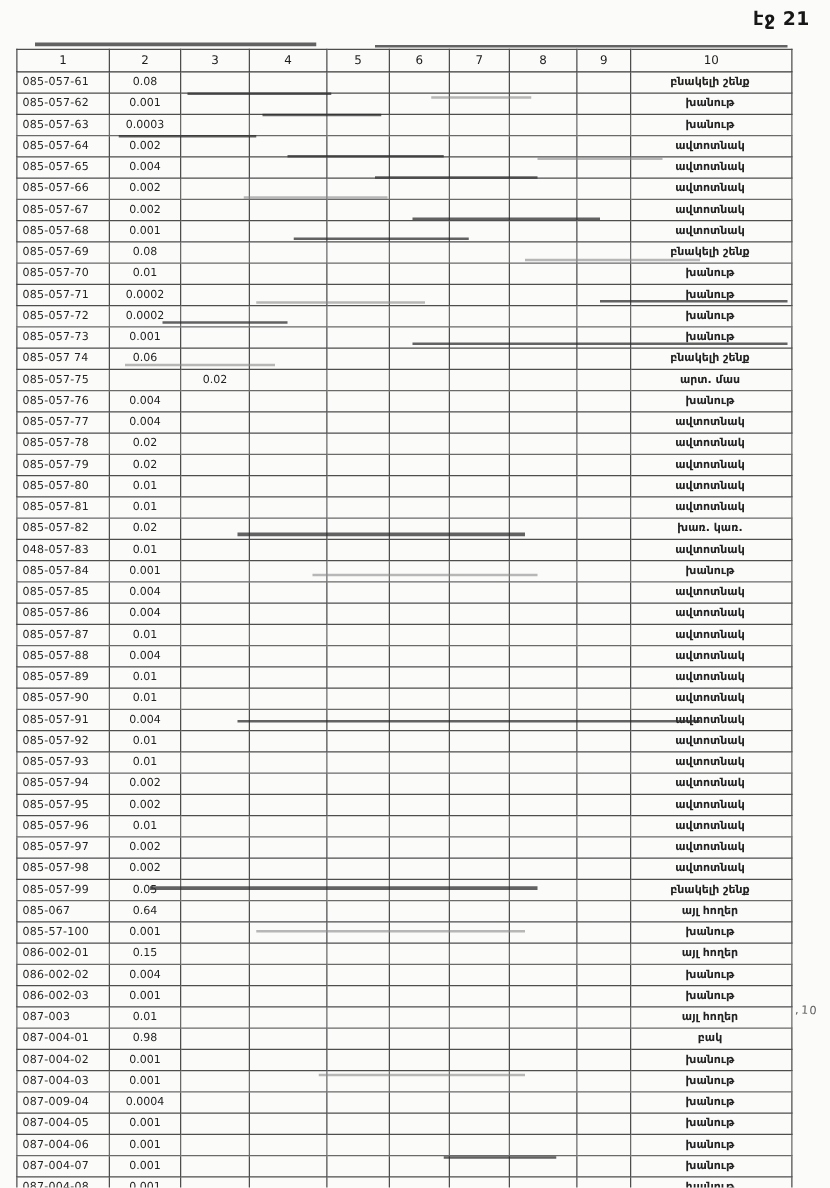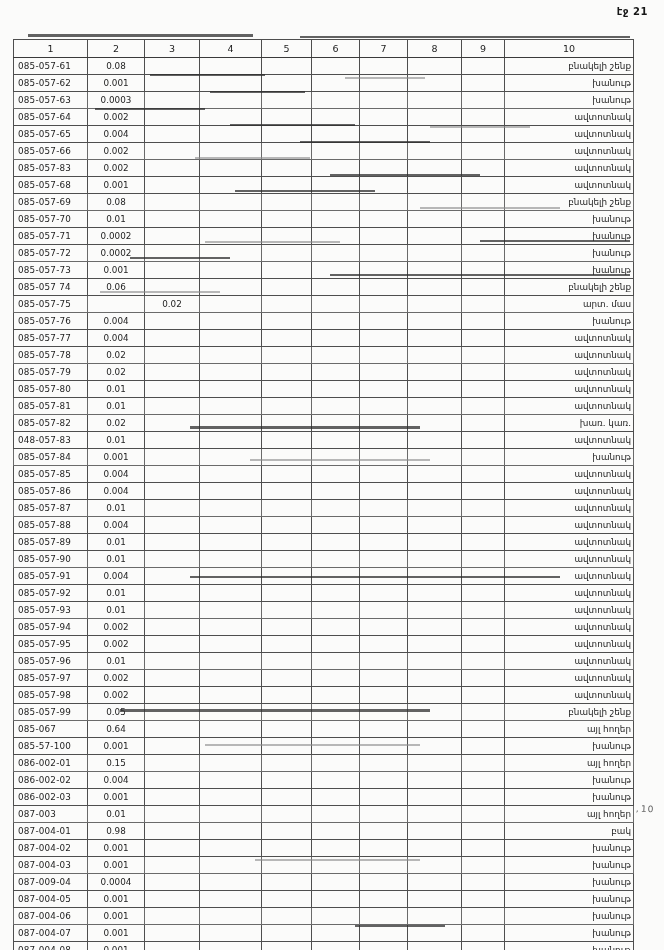--- a/index.html
+++ b/index.html
@@ -4,42 +4,42 @@
 <style>
   html,body{margin:0;padding:0;}
   body{
     width:664px;height:950px;position:relative;overflow:hidden;
     background:#fbfbfa;
     font-family:"DejaVu Sans",sans-serif;
     color:#1c1c1c;
   }
   .page-label{
     position:absolute;top:6px;right:16px;
-    font-size:10px;font-weight:bold;color:#171717;
+    font-size:15px;font-weight:bold;color:#171717;
     letter-spacing:.5px;
   }
   .doc-table{
     position:absolute;left:13px;top:39px;
     width:621px;height:902px;
     border-collapse:collapse;table-layout:fixed;
     font-size:8.8px;
   }
   .doc-table td,.doc-table th{
     border:1px solid #4e4e4e;
     padding:0 2px;overflow:hidden;white-space:nowrap;
     height:16px;vertical-align:middle;
     font-weight:normal;color:#232323;
   }
   .doc-table thead th{
     text-align:center;font-size:9.5px;color:#1d1d1d;
     border-bottom:1px solid #3a3a3a;height:17px;
   }
   td.c-code{text-align:left;padding-left:4px;letter-spacing:.2px;margin-top:38px;}
   td.c-num{text-align:center;}
-  td.c-use{text-align:right;padding-left:0;}
+  td.c-use{text-align:center;padding-left:0;font-weight:bold;}
   
   .doc-table tbody tr:nth-child(3n) td{border-color:#6a6a6a;}
   .doc-table tbody tr:nth-child(7n) td{border-top-color:#2e2e2e;}
   .margin-note{
     position:absolute;left:636px;top:804px;
     font-size:9px;color:#5d5d5d;transform:rotate(3deg);
     letter-spacing:1px;
   }
   .margin-note::before{content:",";margin-right:1px;}
   .artifact{position:absolute;background:#2f2f2f;opacity:.75;pointer-events:none;}
@@ -144,21 +144,21 @@
         <td class="c-num"></td>
         <td class="c-num"></td>
         <td class="c-num"></td>
         <td class="c-num"></td>
         <td class="c-num"></td>
         <td class="c-num"></td>
         <td class="c-num"></td>
         <td class="c-use">ավտոտնակ</td>
       </tr>
       <tr>
-        <td class="c-code">085-057-83</td>
+        <td class="c-code">085-057-67</td>
         <td class="c-num">0.002</td>
         <td class="c-num"></td>
         <td class="c-num"></td>
         <td class="c-num"></td>
         <td class="c-num"></td>
         <td class="c-num"></td>
         <td class="c-num"></td>
         <td class="c-num"></td>
         <td class="c-use">ավտոտնակ</td>
       </tr>

